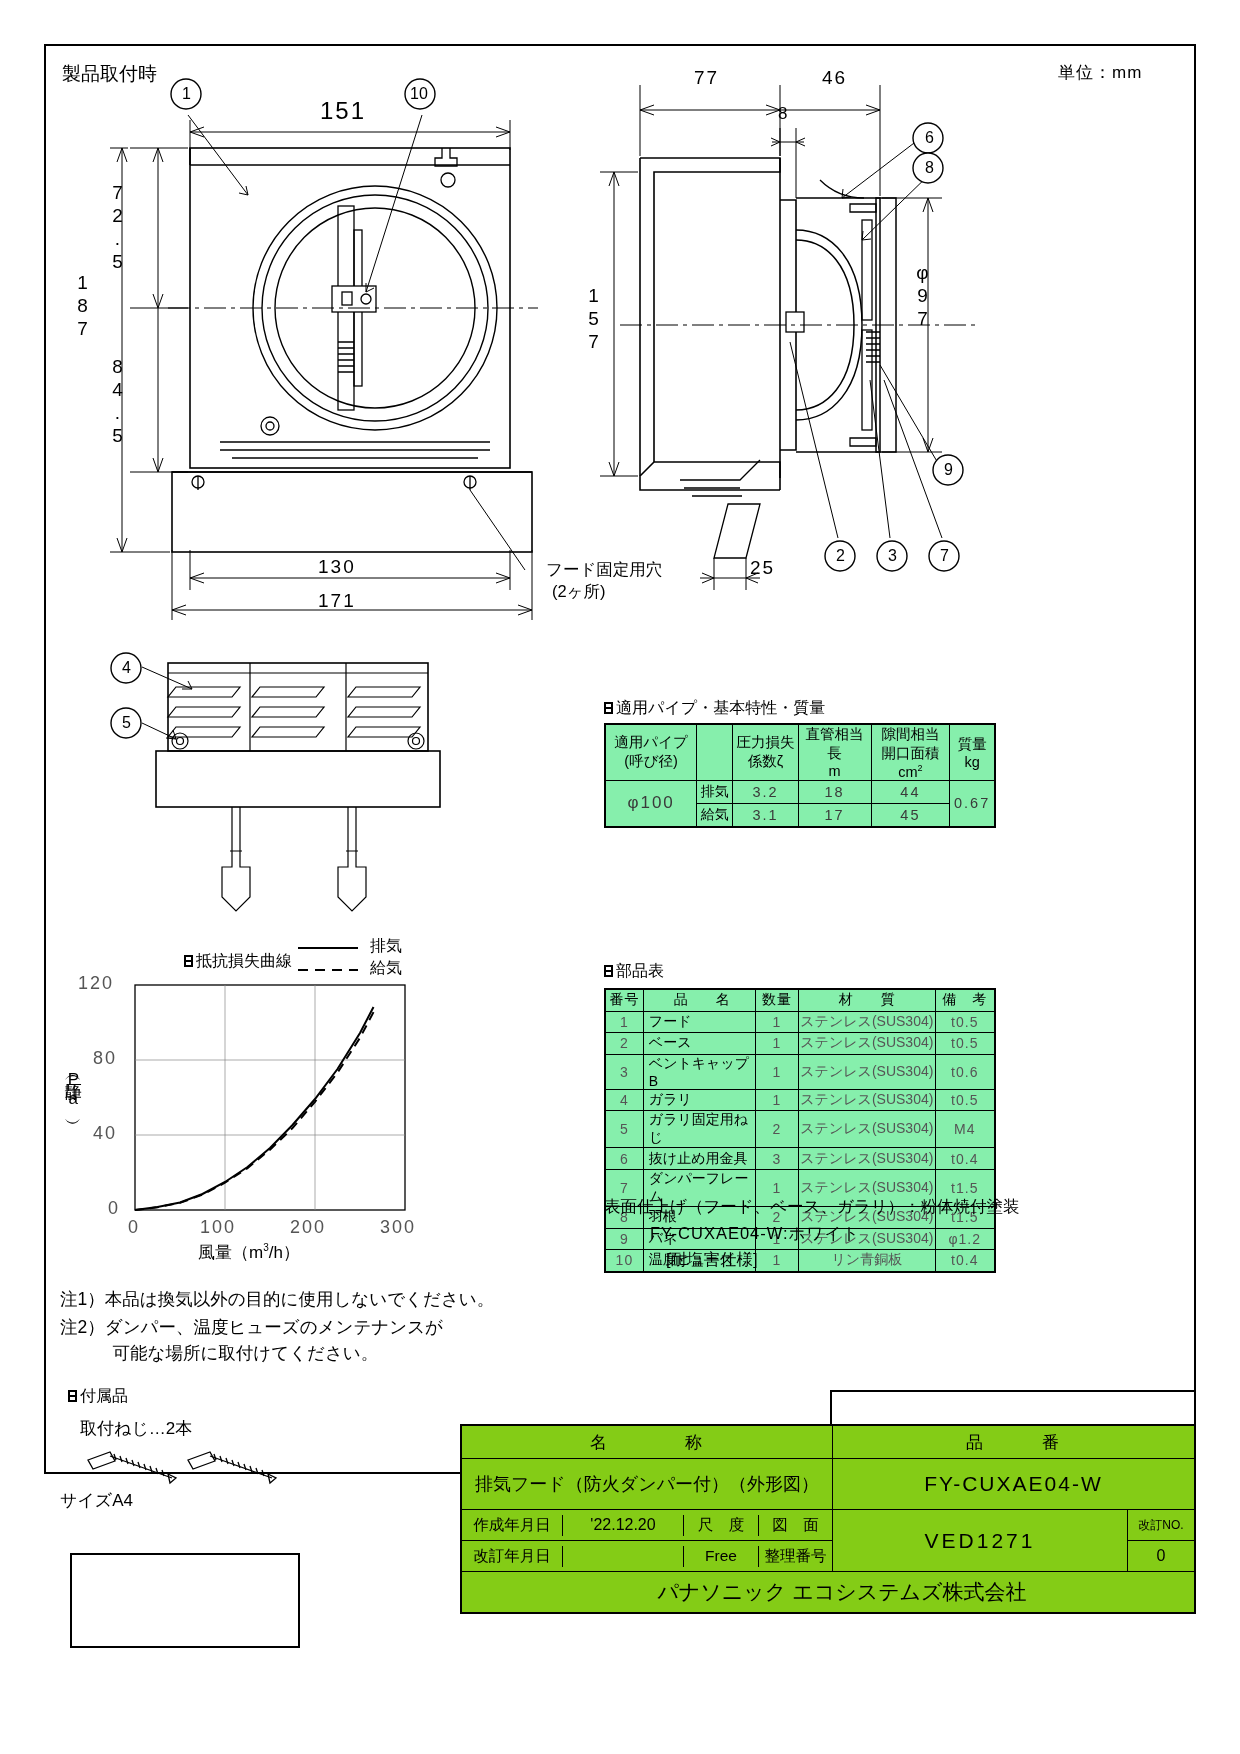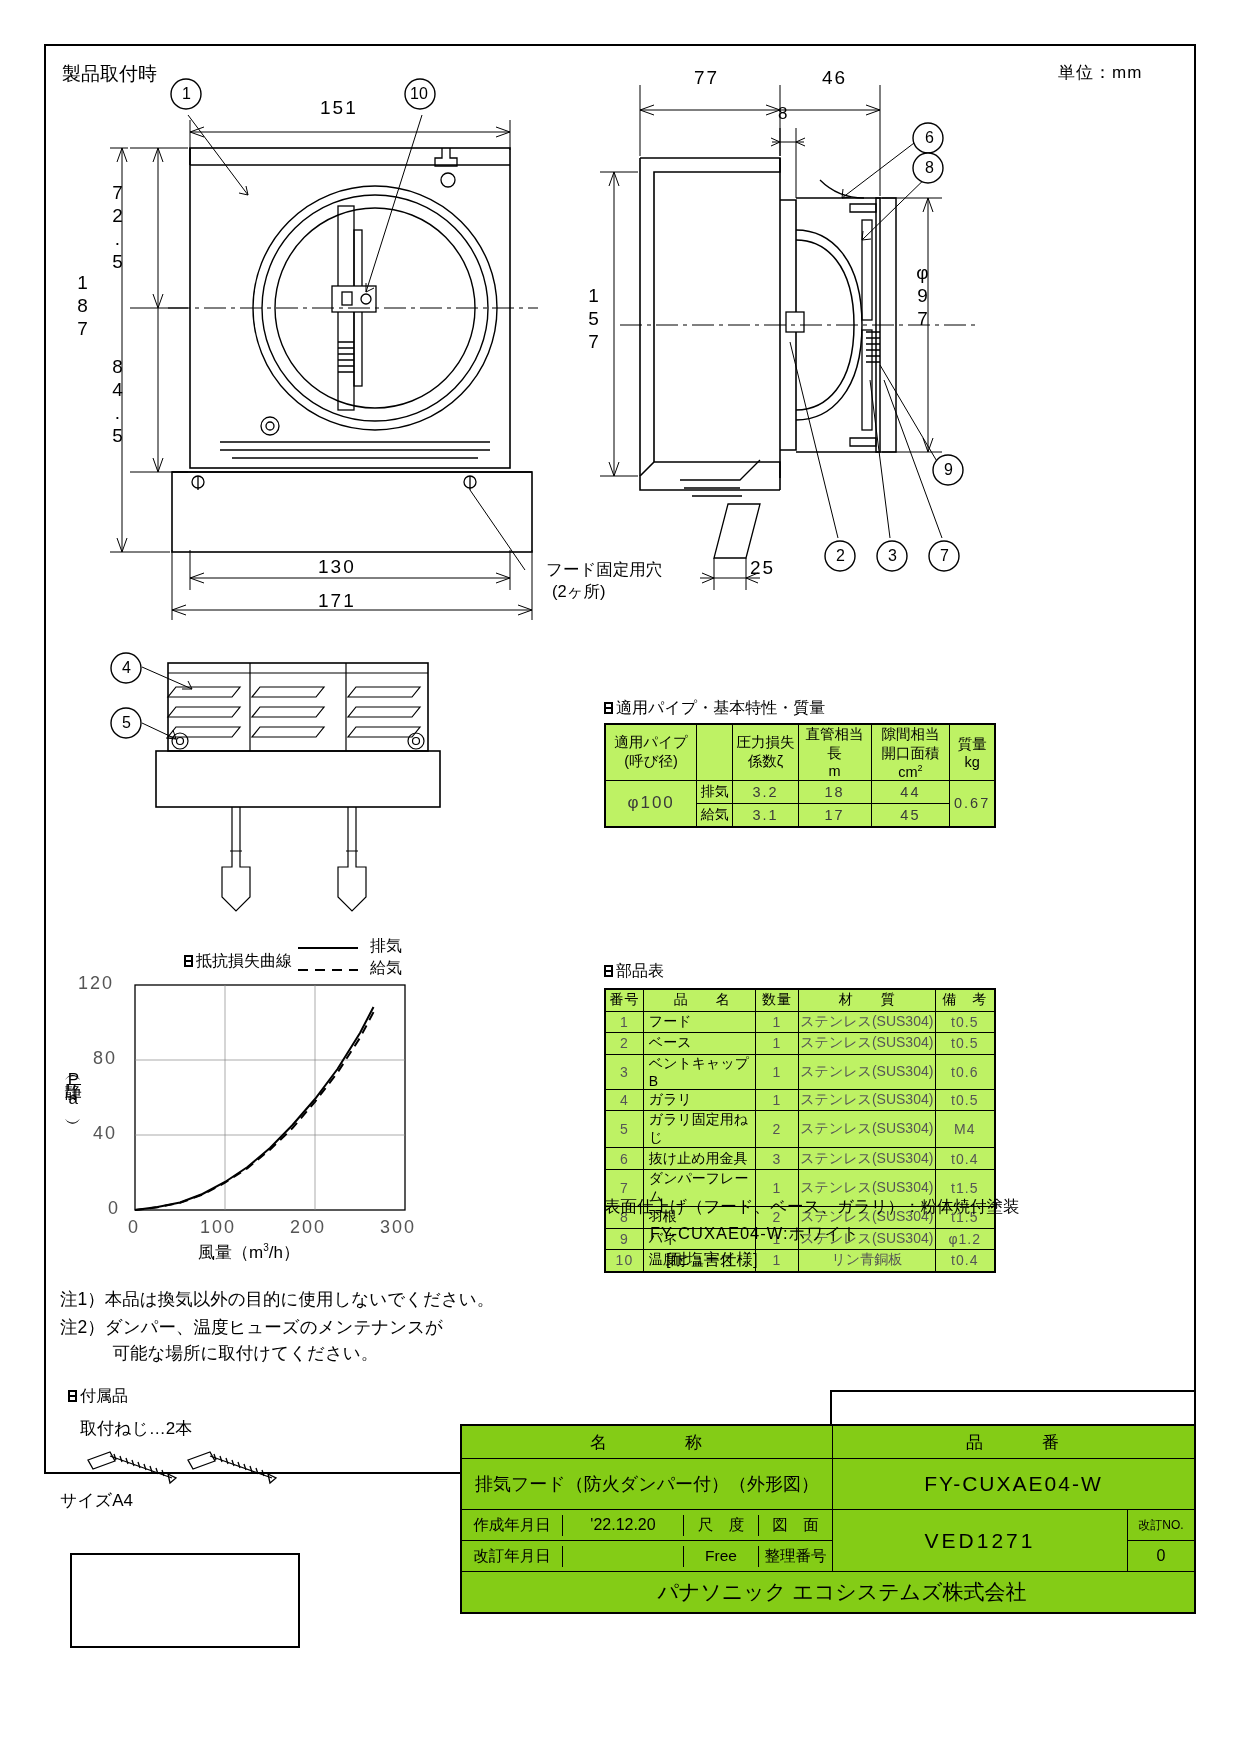--- a/index.html
+++ b/index.html
@@ -41,21 +41,21 @@
     white-space: pre;
   }
   .dimtxt { letter-spacing: 2px; }
   .light { color: #555; }
   svg { display: block; }
 
   
   table.dwg {
     position: absolute;
     border-collapse: collapse;
-    background: #bef264;
+    background: #86efac;
   }
   table.dwg td, table.dwg th {
     border: 1px solid #000;
     text-align: center;
     vertical-align: middle;
     font-weight: normal;
     padding: 0;
     font-family: "Liberation Sans", "DejaVu Sans", sans-serif;
   }
   table.dwg.outer { border: 2px solid #000; }
@@ -239,21 +239,21 @@
   <svg class="abs" style="left:166px; top:74px;" width="40" height="40">
     <circle cx="20" cy="20" r="15" fill="#fff" stroke="#000" stroke-width="1.4"></circle>
   </svg>
   <div class="txt" style="left:182px; top:86px; font-size:16px;">1</div>
 
   <svg class="abs" style="left:400px; top:74px;" width="40" height="40">
     <circle cx="20" cy="20" r="15" fill="#fff" stroke="#000" stroke-width="1.4"></circle>
   </svg>
   <div class="txt" style="left:410px; top:86px; font-size:16px;">10</div>
 
-  <div class="txt dimtxt" style="left:320px; top:98px; font-size:19px;">151</div>
+  <div class="txt dimtxt" style="left:320px; top:98px; font-size:24px;">151</div>
   <div class="txt v dimtxt" style="left:107px; top:182px; font-size:19px;">72.5</div>
   <div class="txt v dimtxt" style="left:107px; top:356px; font-size:19px;">84.5</div>
   <div class="txt v dimtxt" style="left:72px; top:272px; font-size:19px;">187</div>
   <div class="txt dimtxt" style="left:318px; top:557px; font-size:19px;">130</div>
   <div class="txt dimtxt" style="left:318px; top:591px; font-size:19px;">171</div>
   <div class="txt" style="left:546px; top:561px; font-size:16.5px;">フード固定用穴</div>
   <div class="txt" style="left:552px; top:583px; font-size:16.5px;">(2ヶ所)</div>
 
   <svg class="abs" style="left:580px; top:80px;" width="440" height="520">
     <g fill="none" stroke="#000" stroke-width="1.6">

